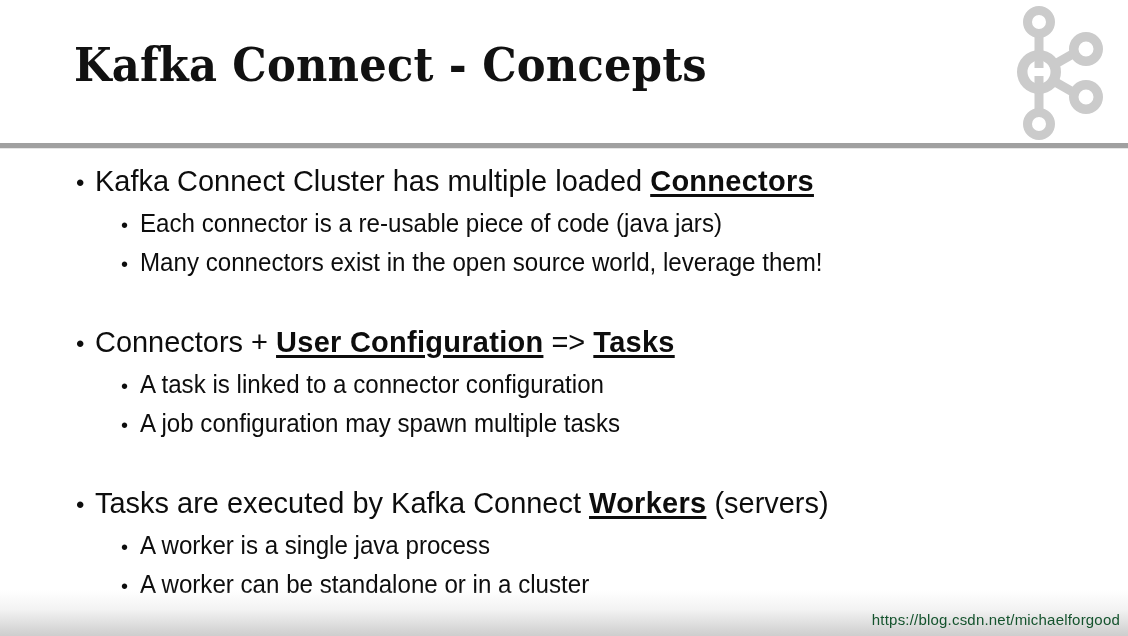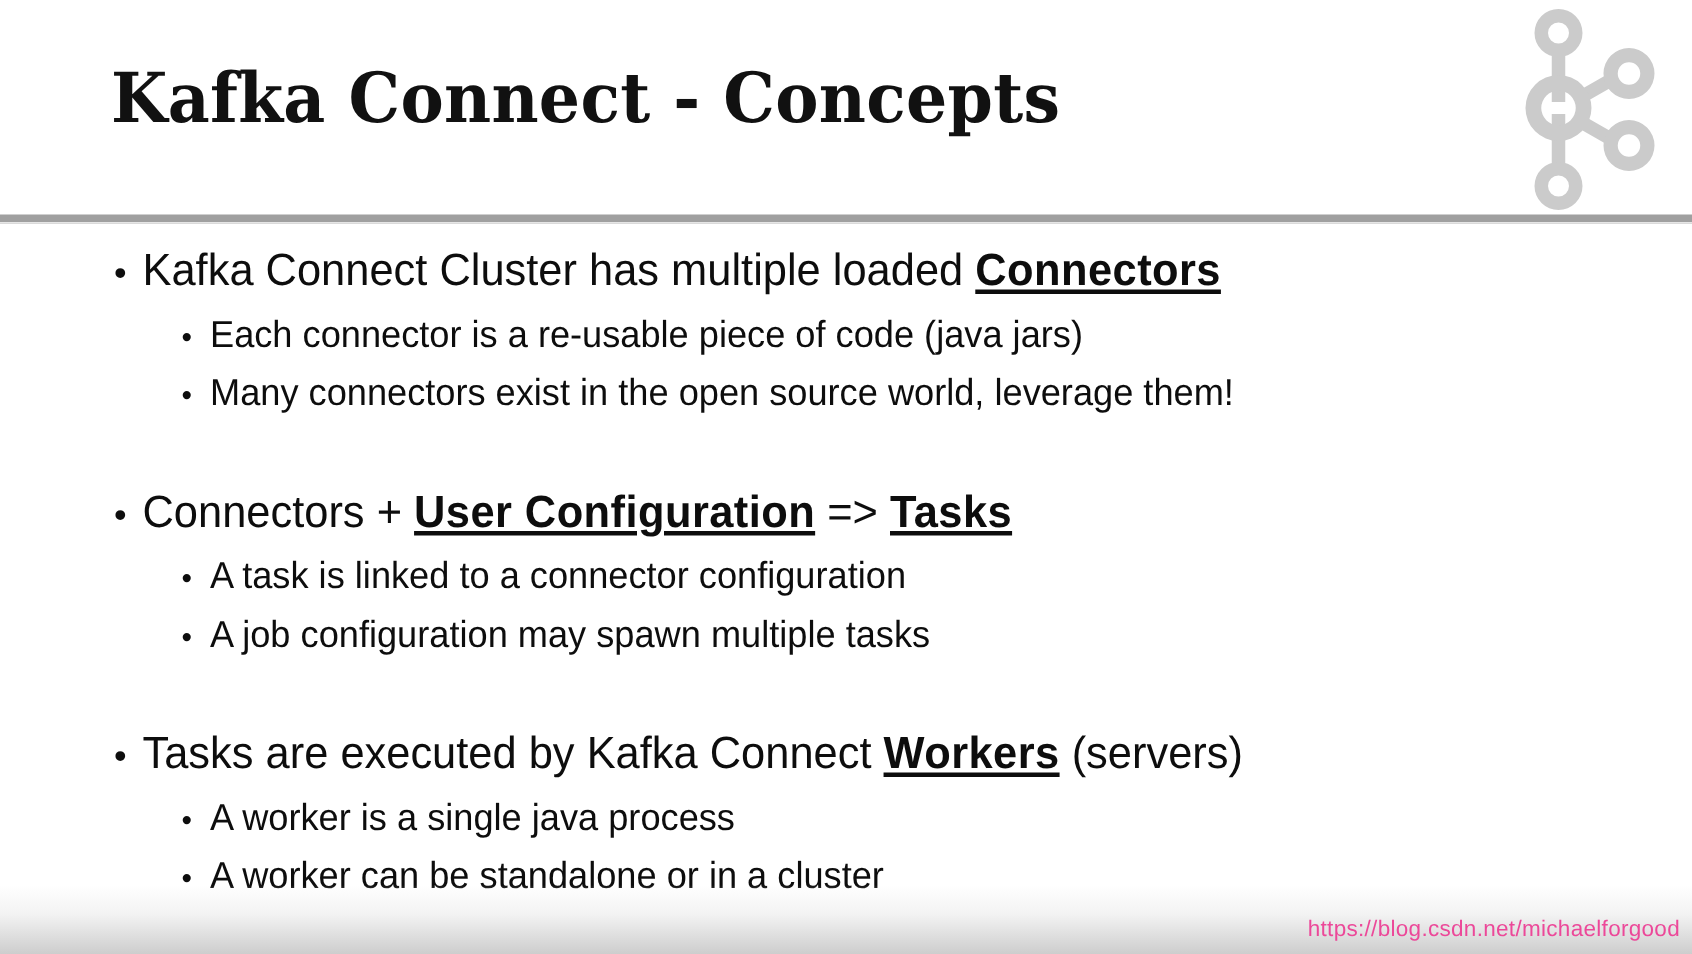--- a/index.html
+++ b/index.html
@@ -134,21 +134,21 @@
     background: linear-gradient(to bottom, rgba(255,255,255,0) 0%, rgba(243,243,243,1) 42%, rgba(205,205,205,1) 100%);
     pointer-events: none;
   }
 
   .watermark {
     position: absolute;
     right: 8px;
     bottom: 8px;
     font-family: "Liberation Sans", sans-serif;
     font-size: 15px;
-    color: #ec4899;
+    color: #14532d;
     letter-spacing: 0.2px;
     white-space: nowrap;
     user-select: none;
   }
 </style>
 </head>
 <body>
 
 <div class="slide">
 

